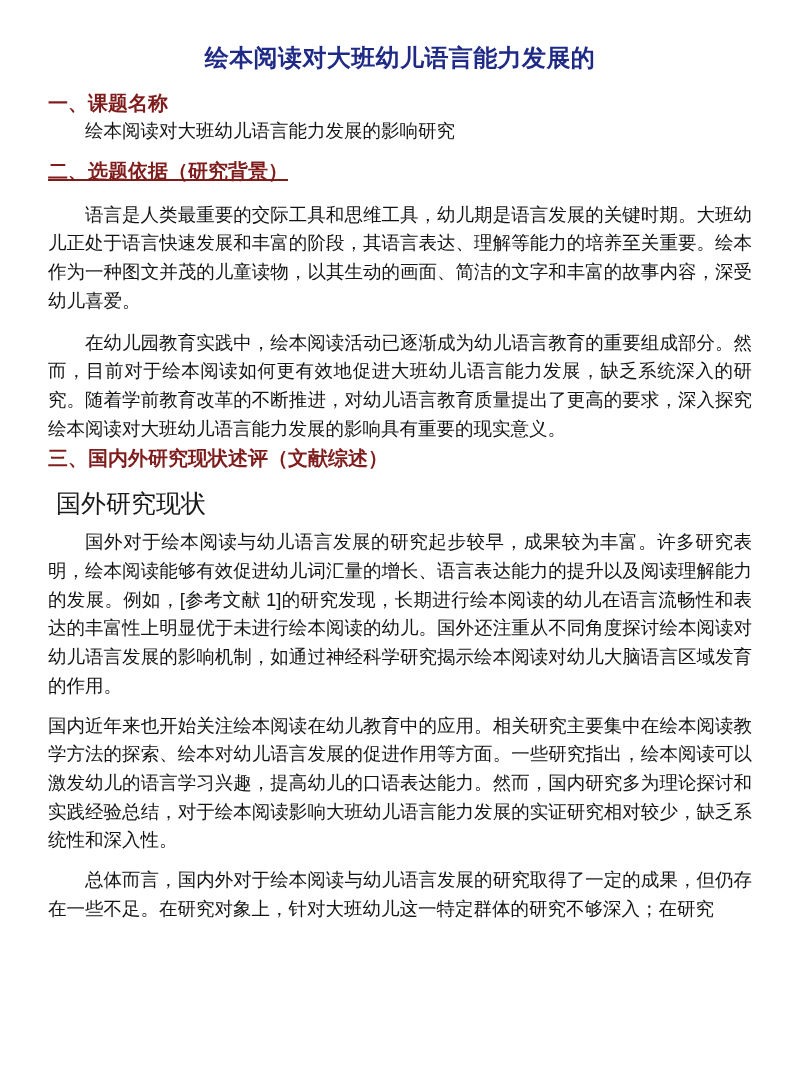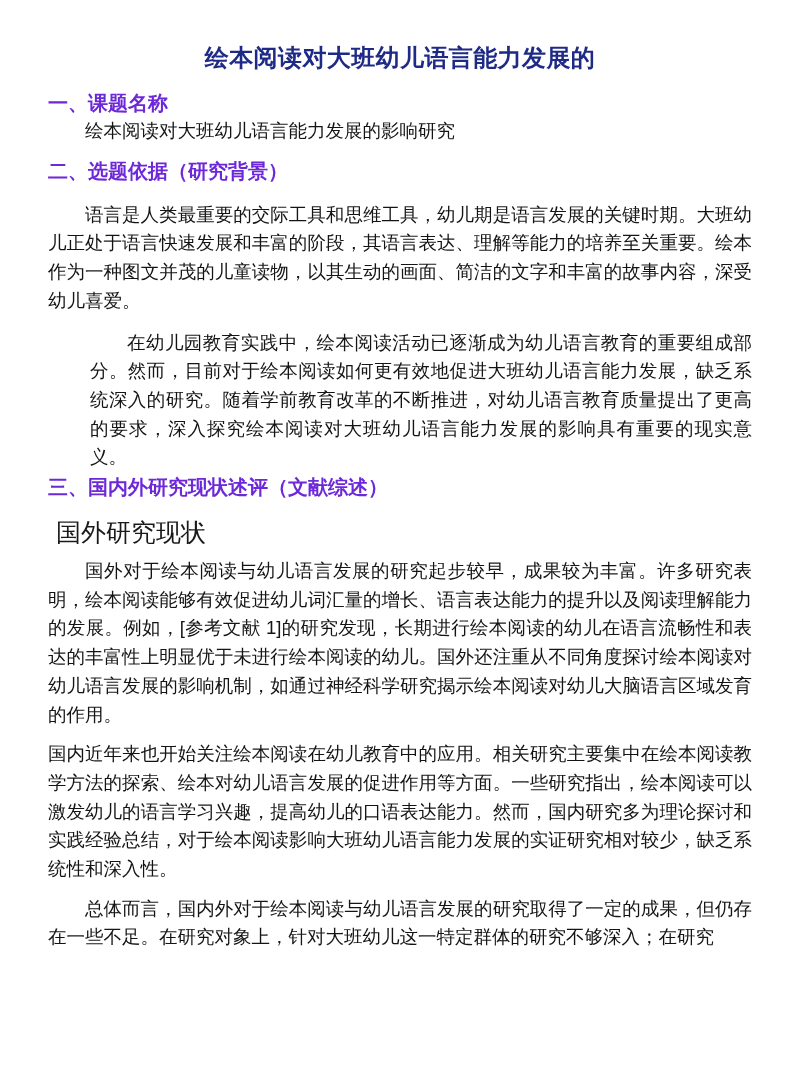--- a/index.html
+++ b/index.html
@@ -33,30 +33,30 @@
     font-size: 24px;
     line-height: 33px;
     letter-spacing: 0.4px;
     padding-top: 42px;
     margin: 0;
   }
   .doc-title .tline { display: block; }
 
   
   .section-heading {
-    color: #6d28d9;
+    color: #7f1d1d;
     font-family: "Liberation Serif", "DejaVu Serif", serif;
     font-weight: bold;
     font-size: 20px;
     line-height: 27px;
     margin: 0;
     padding: 0;
   }
   .sh-1 { margin-top: 15px; }
-  .sh-2 { margin-top: 12px; }
+  .sh-2 { margin-top: 12px; text-decoration: underline; }
   .sh-3 { margin-top: 2px; }
 
   
   .sub-heading {
     color: #1a1a1a;
     font-family: "Liberation Serif", "DejaVu Serif", serif;
     font-weight: normal;
     font-size: 25px;
     line-height: 27px;
     margin: 8px;
@@ -75,21 +75,21 @@
     text-align: justify;
     text-justify: inter-ideograph;
     margin: 0;
     padding: 0;
   }
   .indent { text-indent: 2em; }
   .no-indent { text-indent: 0; }
 
   .p-title-line { }
   .p-gap-lg { margin-top: 16px; }
-  .p-gap-md { margin-top: 13px; margin-left: 42px; }
+  .p-gap-md { margin-top: 13px; }
   .p-gap-sm { margin-top: 11px; }
 </style>
 </head>
 <body>
 
 <div class="page">
 
   <h1 class="doc-title">
     <span class="tline">绘本阅读对大班幼儿语言能力发展的</span>
   </h1>

